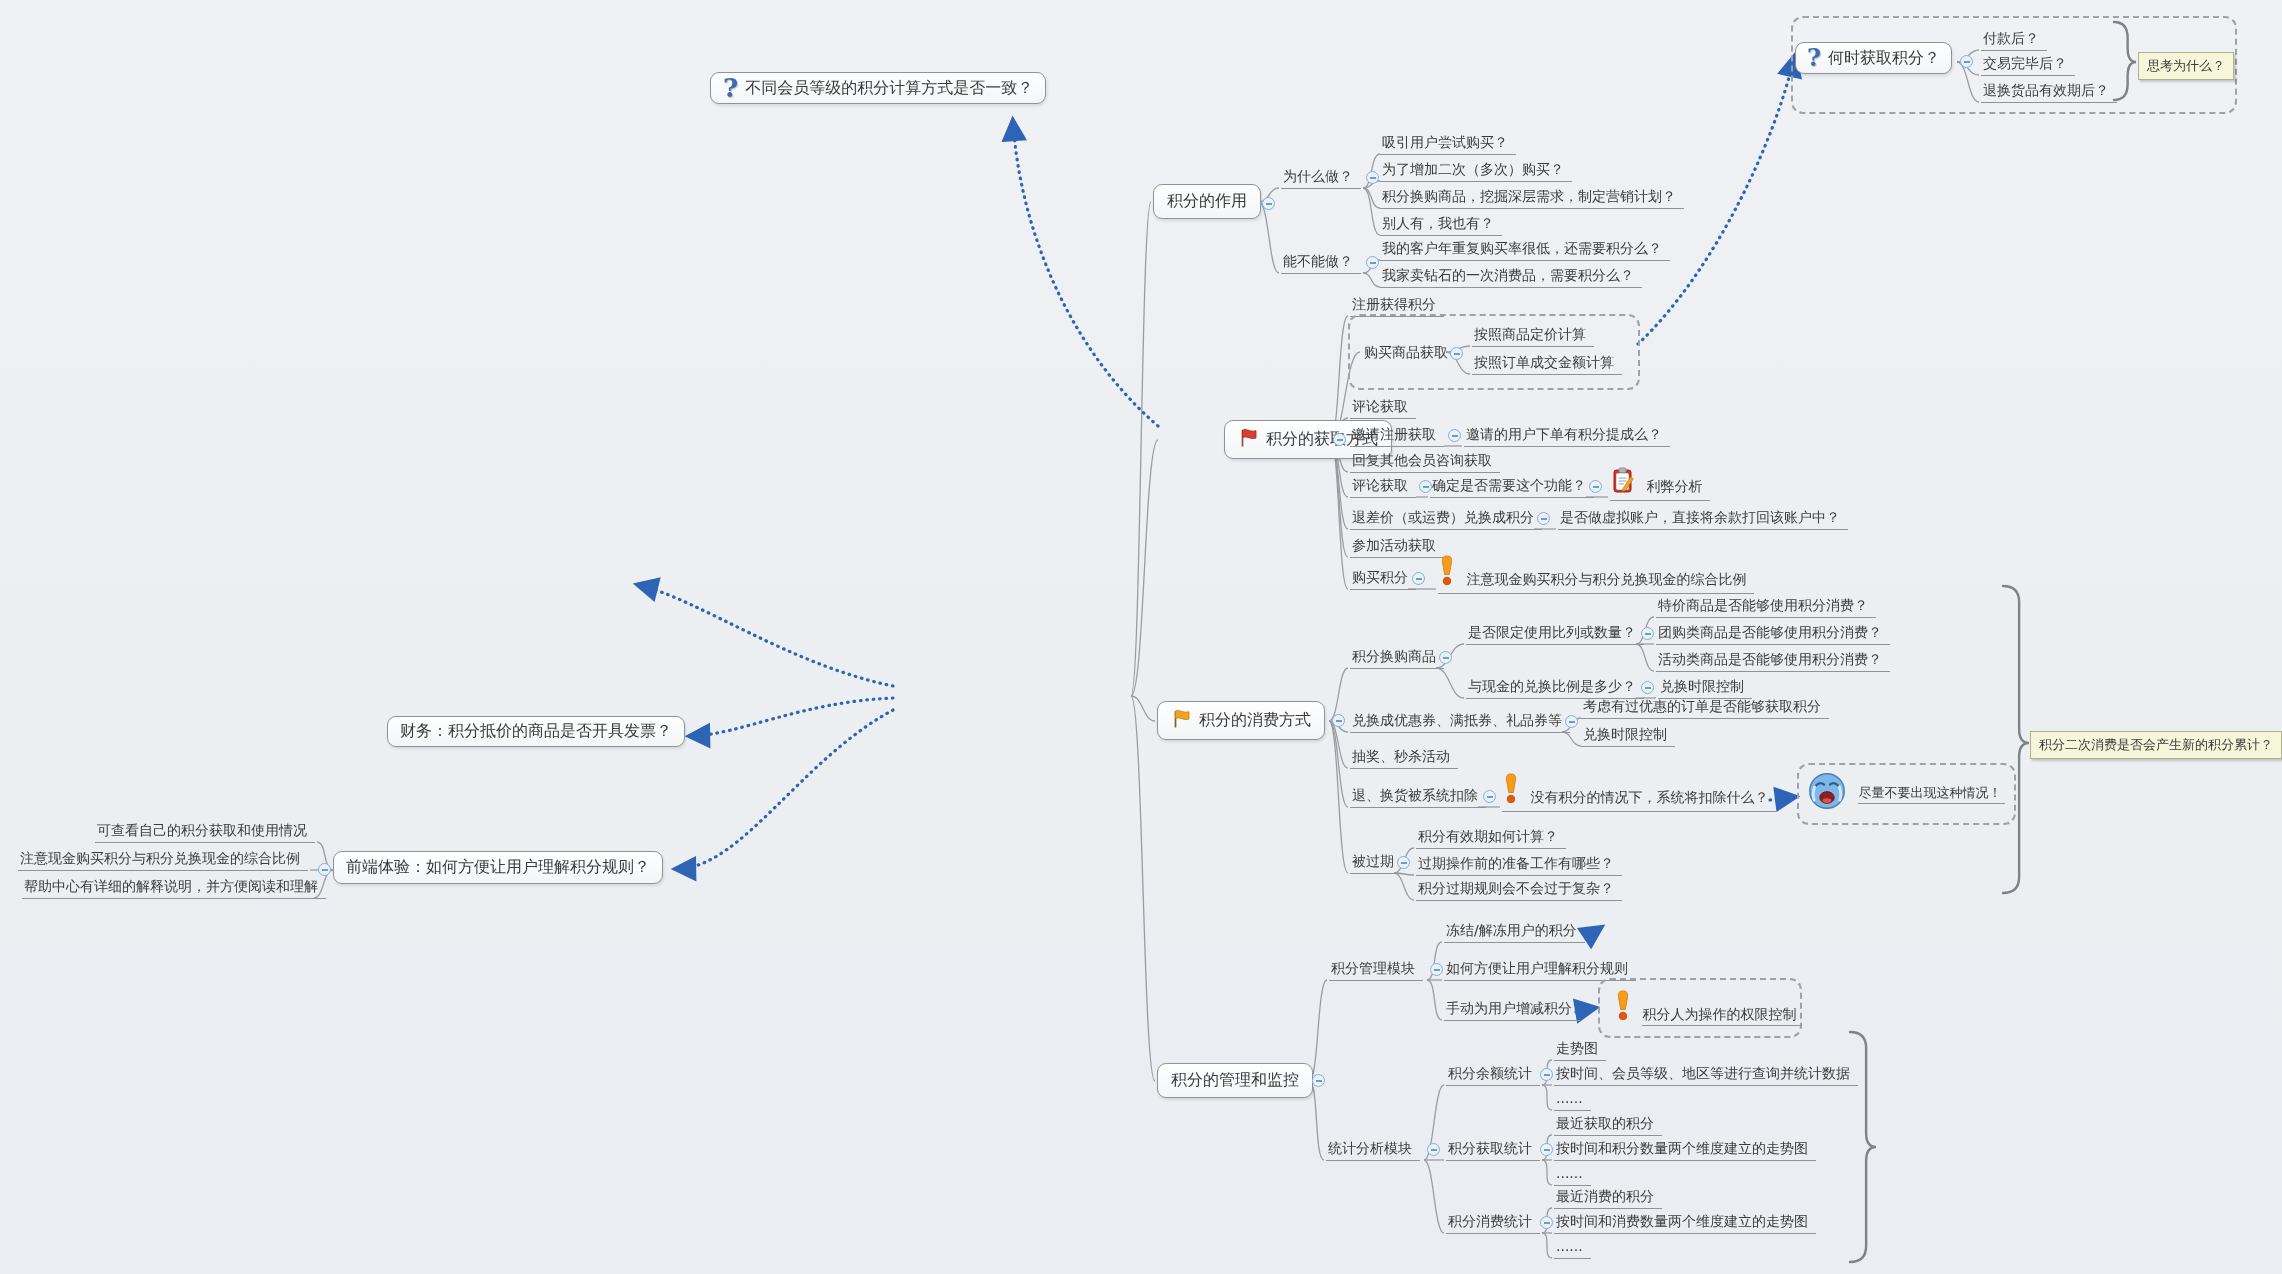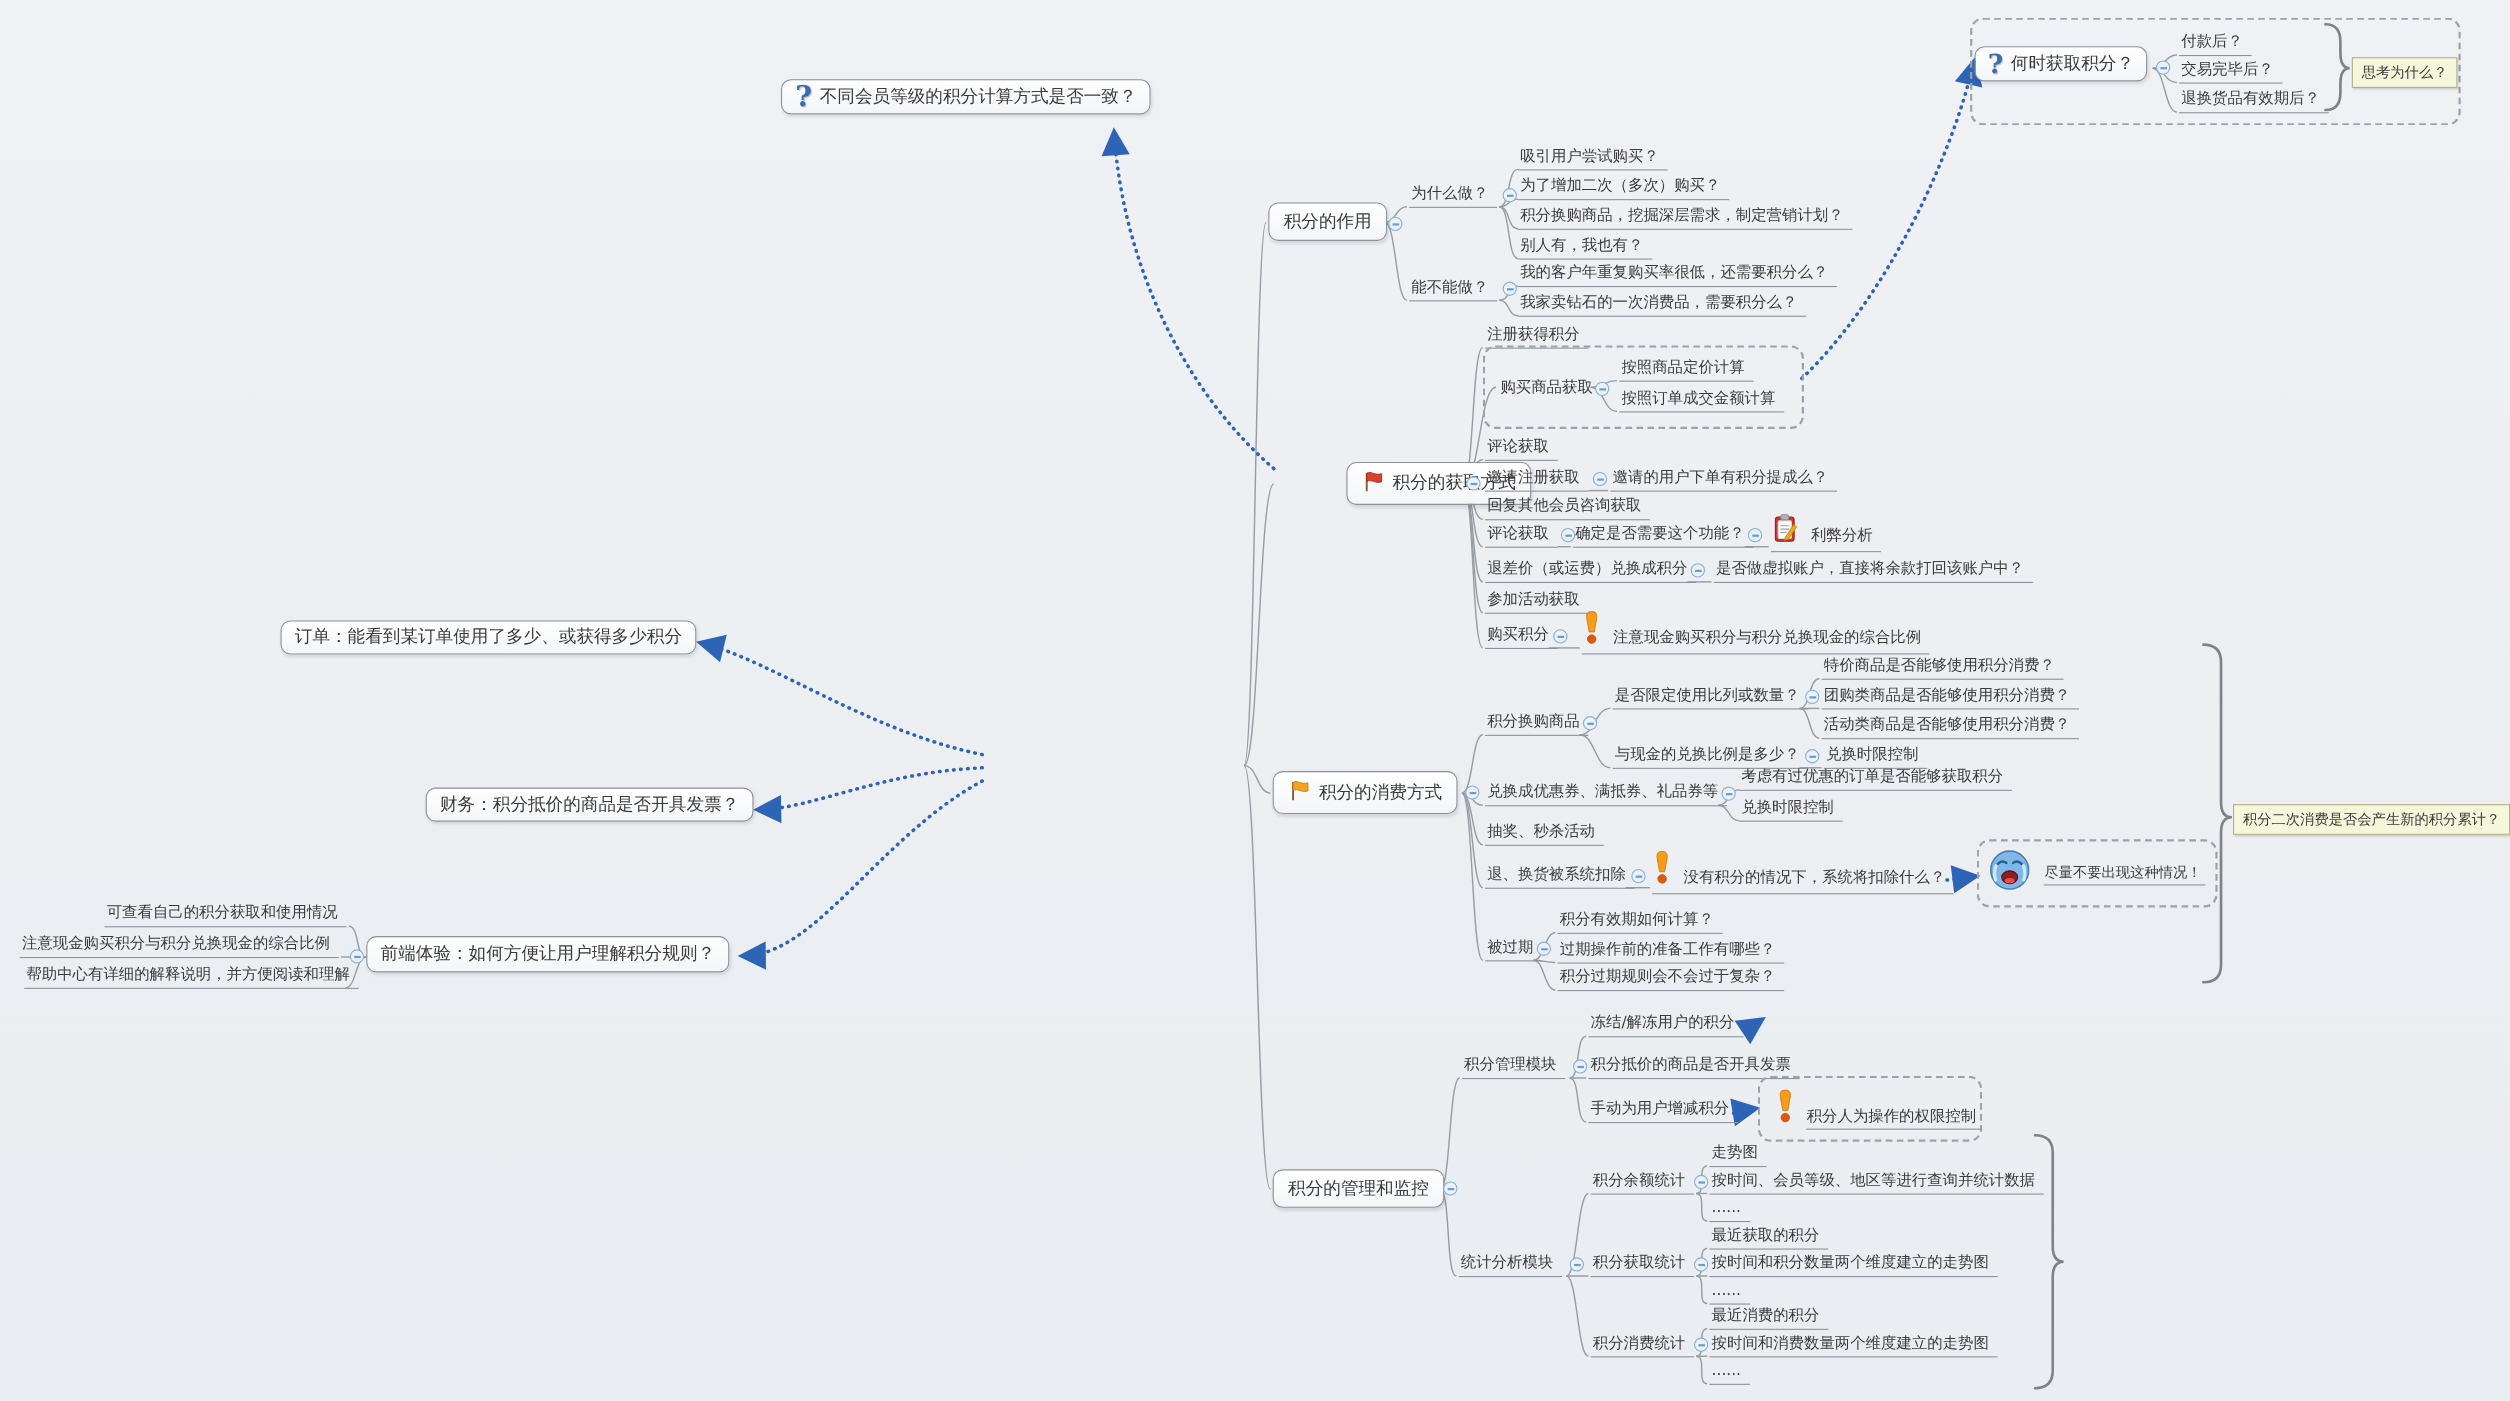--- a/index.html
+++ b/index.html
@@ -117,23 +117,20 @@
       <path d="M2003,586 Q2019.12,586 2019.12,602 L2019.12,729 Q2019.12,743 2029,743 Q2019.12,743 2019.12,757 L2019.12,877 Q2019.12,893 2003,893" class="brace"></path>
       <path d="M1850,1032 Q1866.12,1032 1866.12,1048 L1866.12,1133 Q1866.12,1147 1876,1147 Q1866.12,1147 1866.12,1161 L1866.12,1246 Q1866.12,1262 1850,1262" class="brace"></path>
     </svg>
 
 
   <div class="box" style="left:710px;top:72px;padding:4px 12px">
     <span class="q-icon">?</span>
     <span>不同会员等级的积分计算方式是否一致？</span>
   </div>
 
-  <div class="box" style="left:255px;top:564px;padding:4px 12px">
-    <span>订单：能看到某订单使用了多少、或获得多少积分</span>
-  </div>
 
   <div class="box" style="left:387px;top:716px;padding:4px 12px">
     <span>财务：积分抵价的商品是否开具发票？</span>
   </div>
 
   <div class="box" style="left:333px;top:851px;padding:5px 12px">
     <span>前端体验：如何方便让用户理解积分规则？</span>
   </div>
   <div class="leaf" style="left:95px;top:822px">可查看自己的积分获取和使用情况</div>
   <div class="leaf" style="left:18px;top:850px">注意现金购买积分与积分兑换现金的综合比例</div>
@@ -248,21 +245,21 @@
   <div class="leaf" style="left:1416px;top:880px">积分过期规则会不会过于复杂？</div>
   <div class="note" style="left:2030px;top:731px">
     <span>积分二次消费是否会产生新的积分累计？</span>
   </div>
 
   <div class="box" style="left:1157px;top:1063px">
     <span>积分的管理和监控</span>
   </div>
   <div class="leaf" style="left:1329px;top:960px">积分管理模块</div>
   <div class="leaf" style="left:1444px;top:922px">冻结/解冻用户的积分</div>
-  <div class="leaf" style="left:1444px;top:960px">积分抵价的商品是否开具发票</div>
+  <div class="leaf" style="left:1444px;top:960px">如何方便让用户理解积分规则</div>
   <div class="leaf" style="left:1444px;top:1000px">手动为用户增减积分</div>
   <div class="dashed-group" style="left:1598px;top:978px;width:200px;height:56px">
     <div class="leaf plain" style="left:14px;top:24px">
       <span class="ico" style="margin-top:-14px"><svg width="14" height="31" viewBox="0 0 14 31">
             <path d="M7 1 C10.6 1 12.1 2.6 11.5 7.2 L9.3 19.5 L4.7 19.5 L2.5 7.2 C1.9 2.6 3.4 1 7 1 Z" fill="#f59d18" stroke="#d47912" stroke-width="0.8"></path>
             <circle cx="7" cy="26" r="3.8" fill="#e2590d" stroke="#c14a08" stroke-width="0.8"></circle>
           </svg></span>
       <span style="border-bottom:1.4px solid #8d939b;padding:0 6px 3px 0">积分人为操作的权限控制</span>
     </div>
   </div>

